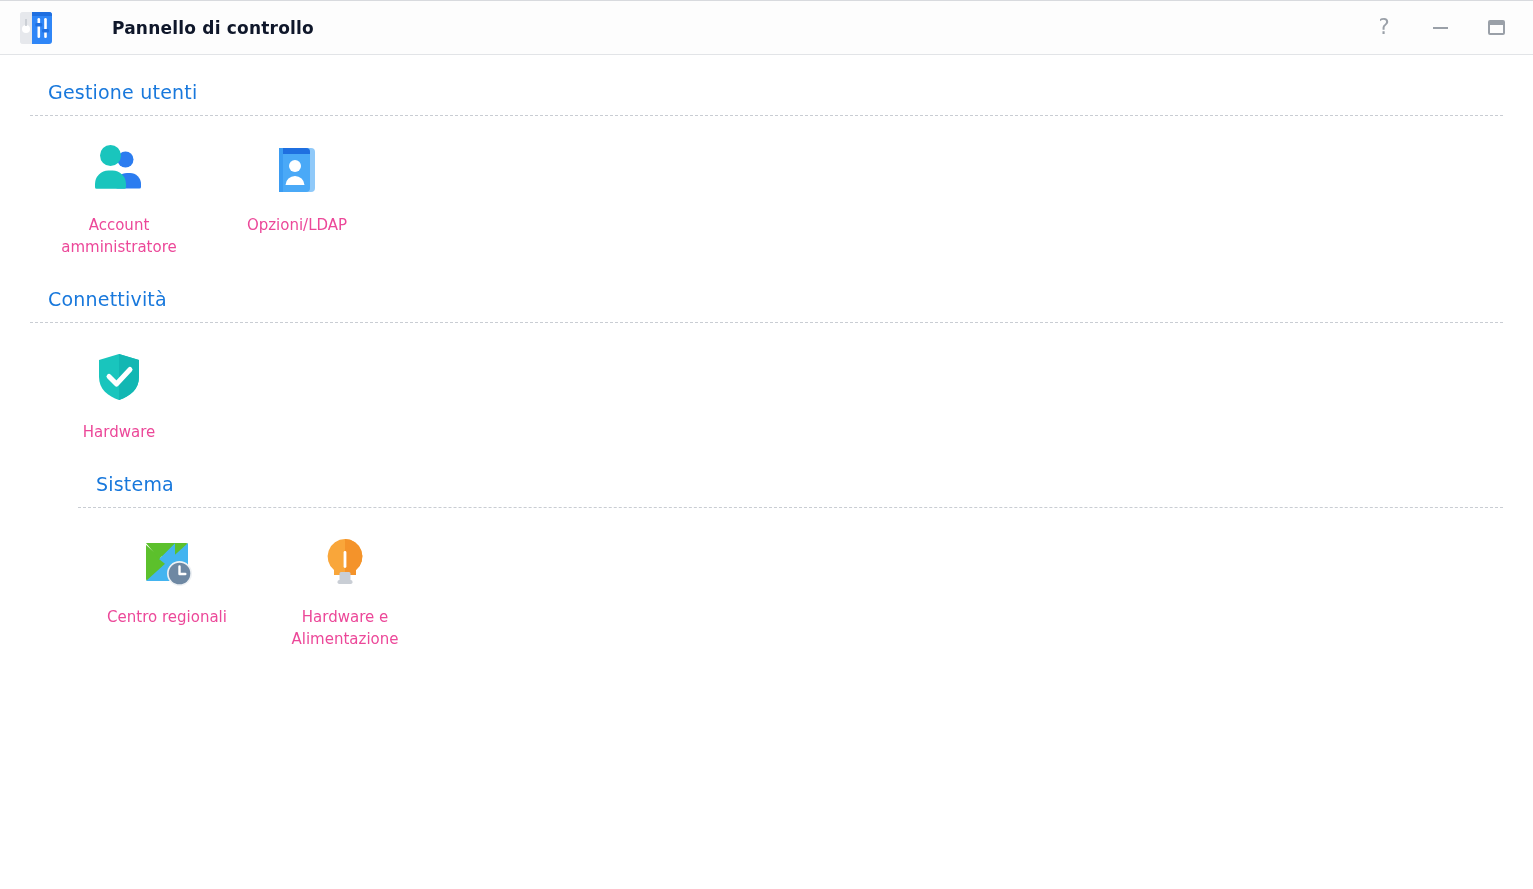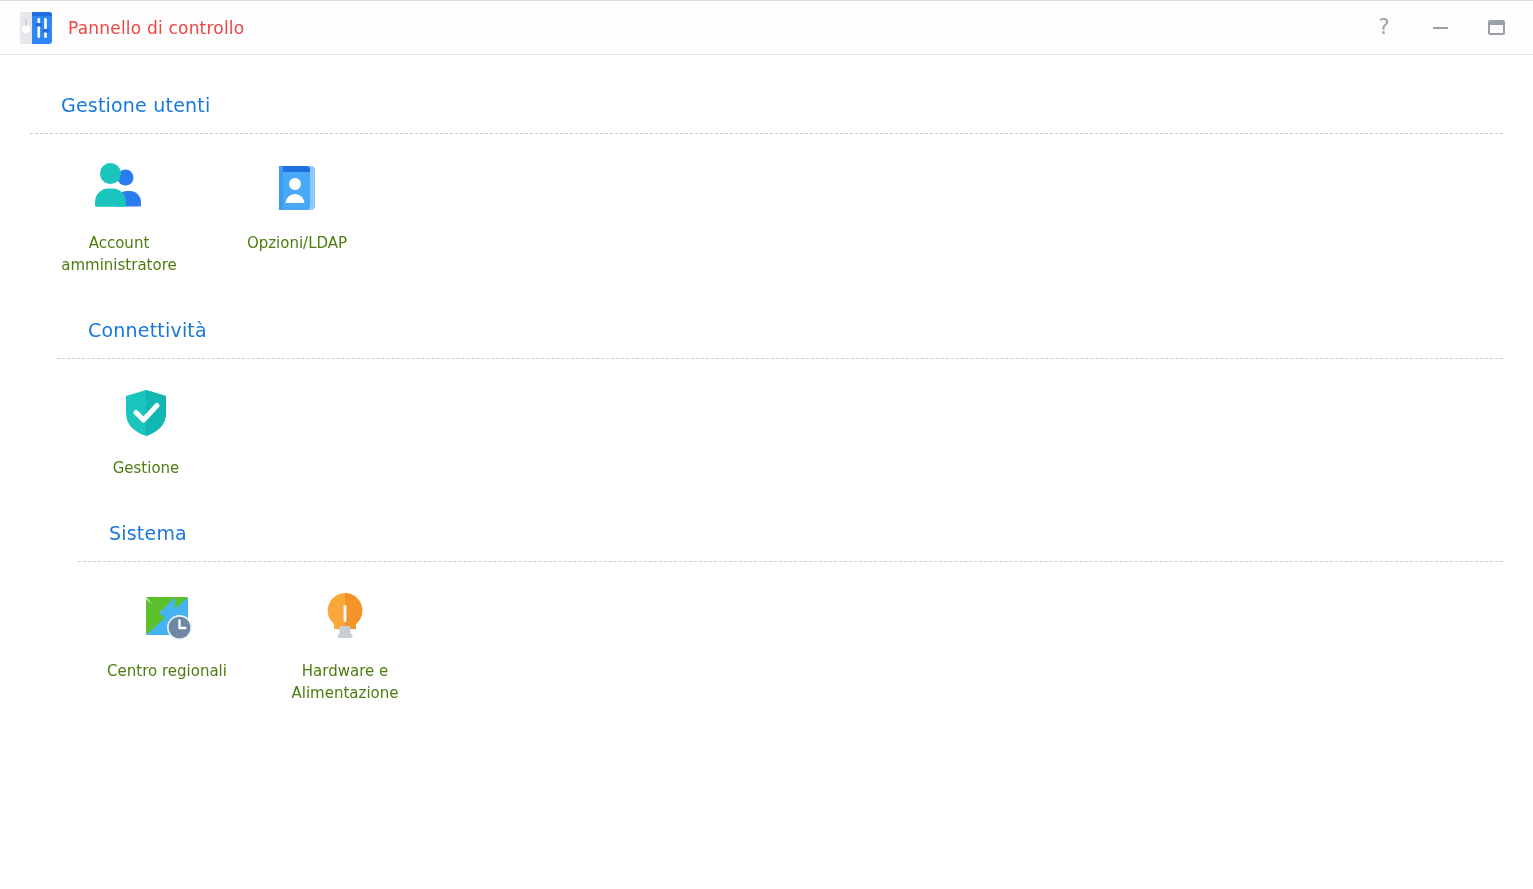--- a/index.html
+++ b/index.html
@@ -46,24 +46,25 @@
   .app-icon {
     width: 32px;
     height: 32px;
     border-radius: 3px;
     overflow: hidden;
     display: block;
     flex: 0 0 auto;
   }
   .title-text {
     font-size: 17px;
-    font-weight: normal;
-    color: #ef4444;
+    font-weight: bold;
+    color: #0f172a;
     letter-spacing: 0.2px;
     white-space: nowrap;
+    margin-left: 44px;
   }
   .titlebar-right {
     margin-left: auto;
     display: flex;
     align-items: center;
     gap: 30px;
     padding-right: 10px;
   }
   .win-btn {
     width: 26px;
@@ -110,21 +111,21 @@
     padding: 0;
     background: #ffffff;
   }
   .section {
     padding: 0;
   }
   .section-header {
     font-size: 19px;
     color: #1878dc;
     padding: 0 0 0 44px;
-    margin: 17px;
+    margin: 4px;
     letter-spacing: 0.2px;
     font-weight: normal;
   }
   .section-rule {
     border-bottom: 1px dashed #c9cdd3;
     margin: 12px 30px 0 30px;
     height: 0;
   }
   .tiles {
     display: flex;
@@ -145,29 +146,29 @@
     height: 64px;
     display: flex;
     align-items: center;
     justify-content: center;
   }
   .tile-icon svg { display: block; }
   .tile-label {
     margin-top: 12px;
     font-size: 15px;
     line-height: 22px;
-    color: #4d7c0f;
+    color: #ec4899;
     text-align: center;
     max-width: 170px;
     white-space: pre-line;
   }
 
   
   .sec-users   { padding-top: 22px; }
-  .sec-conn    { padding-top: 26px; padding-left: 27px; }
+  .sec-conn    { padding-top: 26px; }
   .sec-system  { padding-top: 26px; padding-left: 48px; }
 </style>
 </head>
 <body>
 
 <div class="window">
 
   <div class="titlebar">
     <div class="titlebar-left">
       <span class="app-icon">
@@ -245,21 +246,21 @@
 
 
         <div class="tile">
           <span class="tile-icon">
             <svg width="64" height="64" viewBox="0 0 64 64">
               <path d="M32 9 L52 15 v17 c0 12 -9 19.5 -20 23 c-11 -3.5 -20 -11 -20 -23 V15 Z" fill="#19c5bd"></path>
               <path d="M32 9 L52 15 v17 c0 12 -9 19.5 -20 23 Z" fill="#12b7b3"></path>
               <path d="M22 31.5 L29.5 39 L43 24.5" stroke="#ffffff" stroke-width="5" fill="none" stroke-linecap="round" stroke-linejoin="round"></path>
             </svg>
           </span>
-          <span class="tile-label">Gestione</span>
+          <span class="tile-label">Hardware</span>
         </div>
 
       </div>
     </div>
 
     <div class="section sec-system">
       <div class="section-header">Sistema</div>
       <div class="section-rule"></div>
       <div class="tiles">
 

